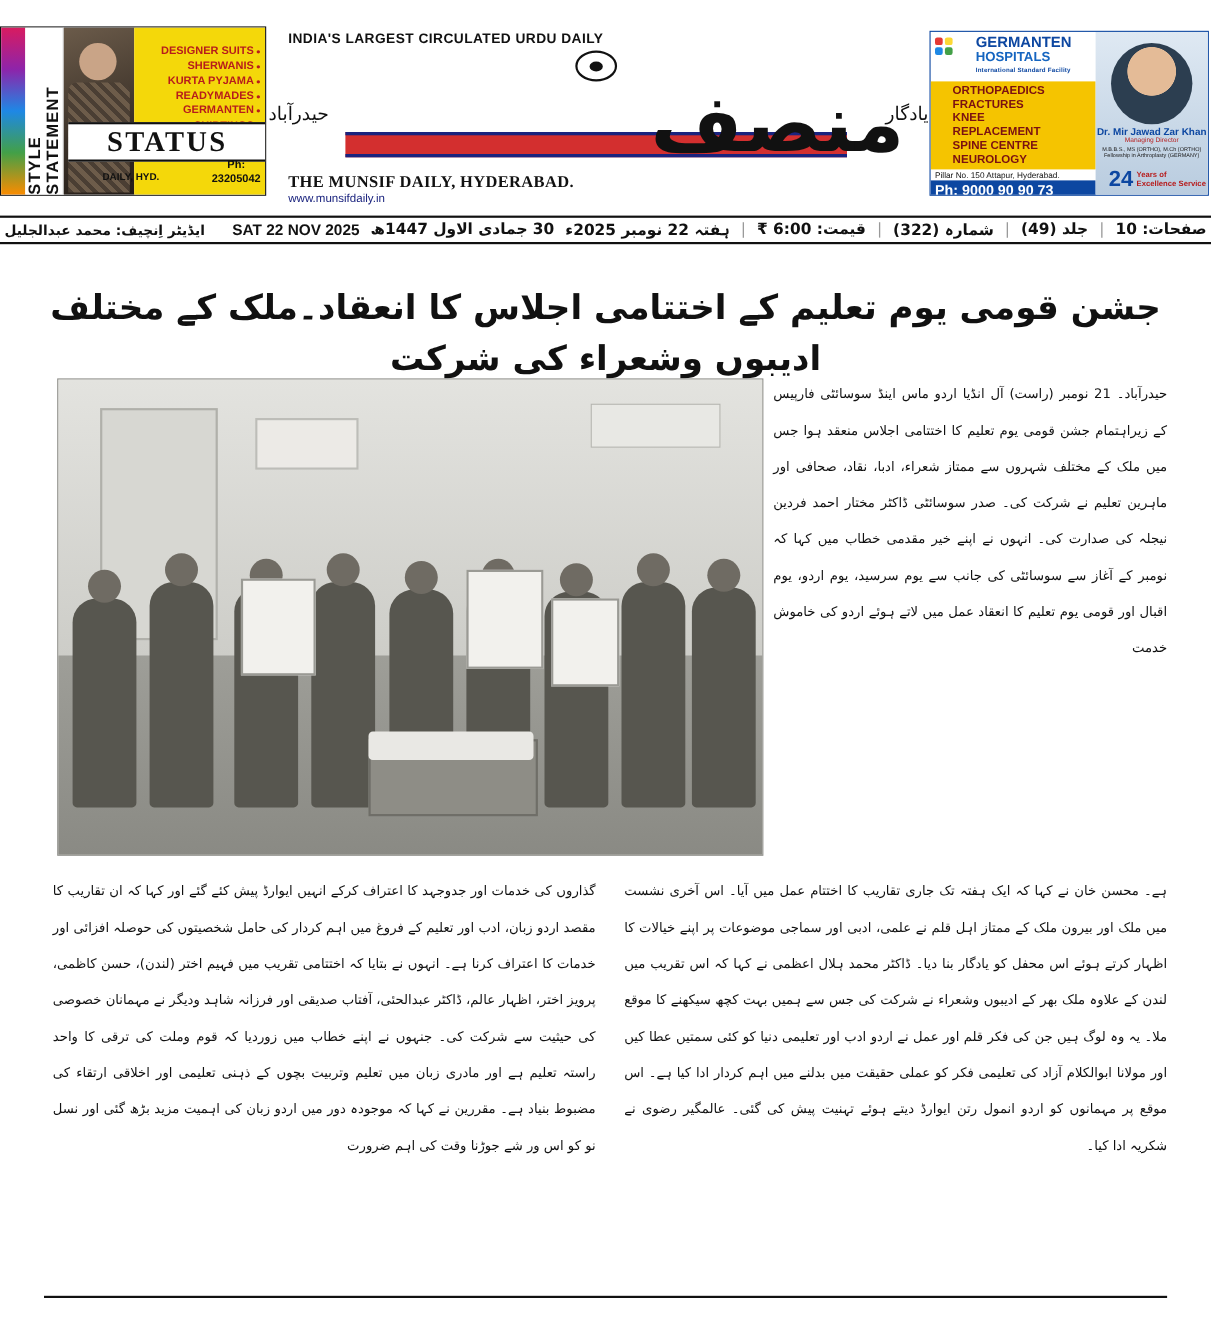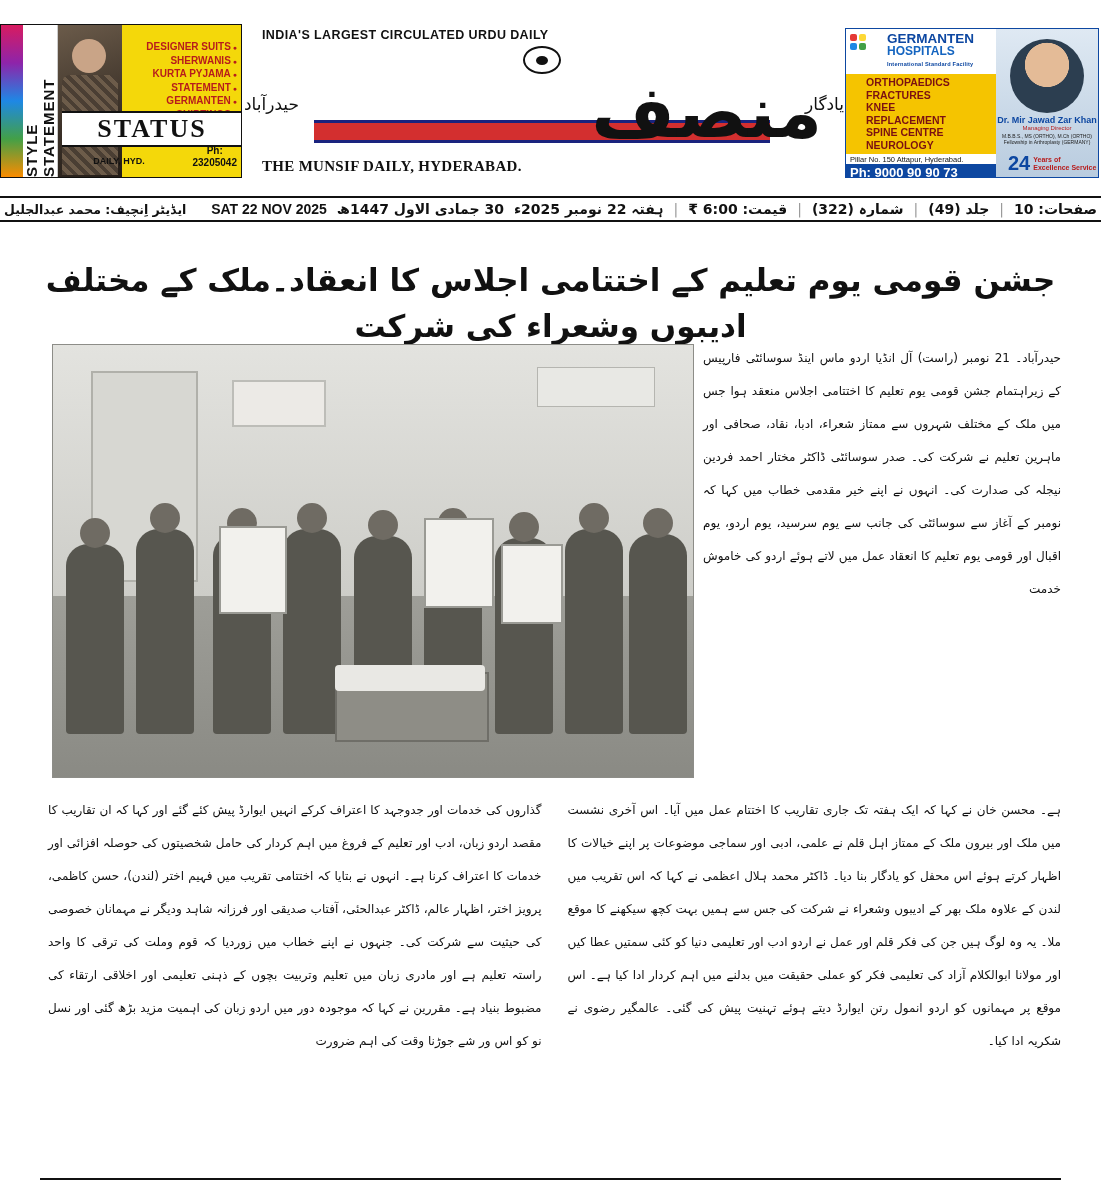--- a/index.html
+++ b/index.html
@@ -488,21 +488,21 @@
     <div class="ad-status-rail"></div>
     <div class="ad-status-vert">
       <span>STYLE STATEMENT</span>
     </div>
     <div class="ad-status-photo"></div>
     <div class="ad-status-mid">
       <ul class="ad-status-list">
         <li>DESIGNER SUITS</li>
         <li>SHERWANIS</li>
         <li>KURTA PYJAMA</li>
-        <li>STATEMENT</li>
+        <li>READYMADES</li>
         <li>GERMANTEN</li>
         <li>SHIRTINGS</li>
       </ul>
       <div class="ad-status-word">STATUS</div>
       <div class="ad-status-sub">DAILY, HYD.</div>
       <div class="ad-status-ph">
         <div>Ph:</div>
         <div>23205042</div>
       </div>
     </div>
@@ -513,20 +513,21 @@
     <div class="np-logo">
         <i></i>
       </div>
     <div class="np-urdu-row">
       <div class="np-bar"></div>
       <div class="np-urdu">منصف</div>
       <div class="np-side-left">حیدرآباد</div>
       <div class="np-side-right">یادگار</div>
     </div>
     <div class="np-en">THE MUNSIF DAILY, HYDERABAD.</div>
+    <div class="np-url">www.munsifdaily.in</div>
   </div>
 
   <div class="ad-hosp">
     <div class="ad-hosp-left">
       <div class="ad-hosp-brand">
         <span class="ad-hosp-dots">
           <i style="background:#e53935"></i>
             <i style="background:#fdd835"></i>
             <i style="background:#1e88e5"></i>
             <i style="background:#43a047"></i>

